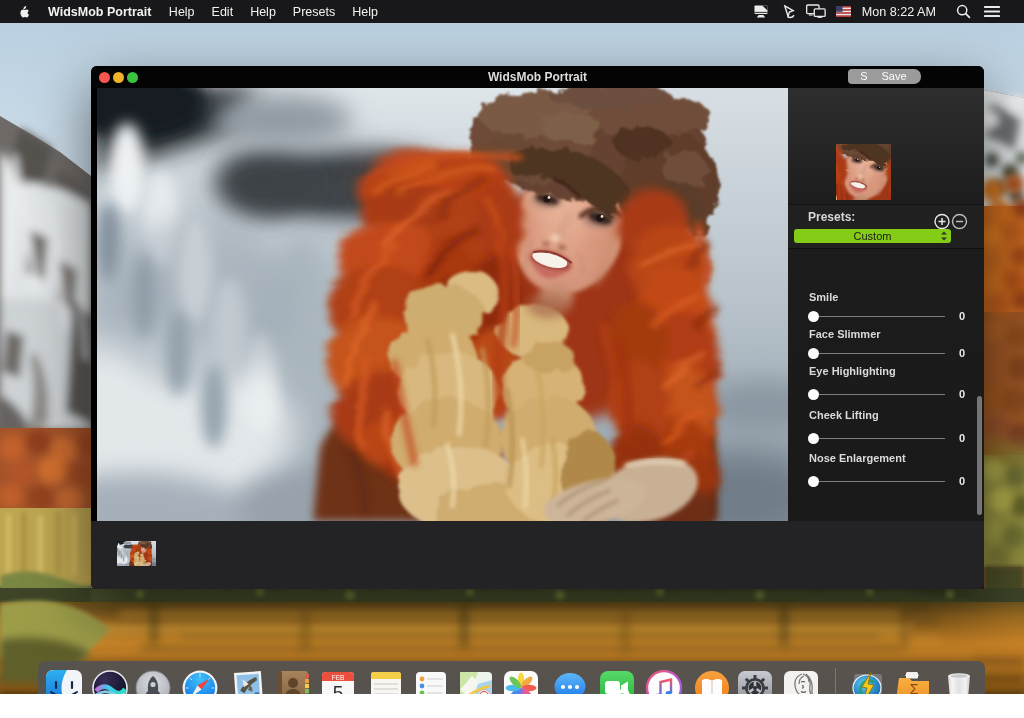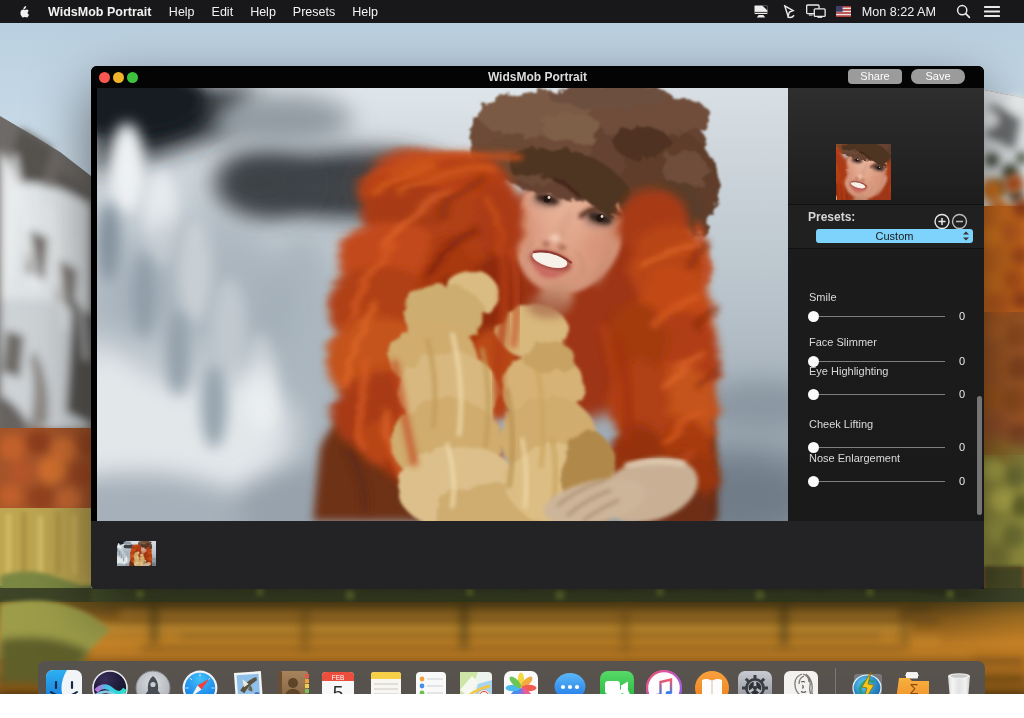--- a/index.html
+++ b/index.html
@@ -22,23 +22,23 @@
   .btn{position:absolute;top:3px;width:54px;height:15px;background:#9b9b9b;border-radius:4px;
     color:#fdfdfd;font-size:11px;text-align:center;line-height:15px;}
   #photo{position:absolute;left:6px;top:22px;}
   
   #panel{position:absolute;left:697px;top:22px;width:196px;height:501px;
     background:linear-gradient(#2e2e2e 0%,#1c1c1c 24%,#191919 100%);color:#d6d6d6;}
   #panelthumb{position:absolute;left:48px;top:56px;}
   #presetbar{position:absolute;left:0;top:116px;width:196px;height:43px;background:#202020;
     border-top:1px solid #111;border-bottom:1px solid #111;}
   #presetlbl{position:absolute;left:20px;top:5px;font-size:12px;font-weight:bold;}
-  #dropdown{position:absolute;left:28px;top:24px;width:157px;height:14px;background:#7dd3fc;
+  #dropdown{position:absolute;left:6px;top:24px;width:157px;height:14px;background:#84cc16;
     border-radius:3px;color:#1a1a1a;font-size:11px;text-align:center;line-height:14px;}
-  .slider{position:absolute;left:20px;width:176px;height:40px;}
+  .slider{position:absolute;left:20px;width:176px;height:40px;font-weight:bold;}
   .slabel{position:absolute;left:1px;top:0;font-size:11px;color:#dadada;}
   .strack{position:absolute;left:5px;top:25px;width:132px;height:1px;background:#7e7e7e;}
   .sknob{position:absolute;left:0px;top:20px;width:11px;height:11px;border-radius:50%;background:#fcfcfc;}
   .sval{position:absolute;left:145px;top:19px;width:12px;text-align:right;font-size:11px;color:#e8e8e8;}
   #scrollbar{position:absolute;left:189px;top:308px;width:5px;height:119px;background:rgba(255,255,255,.40);border-radius:3px;}
   
   #strip{position:absolute;left:0px;top:455px;width:893px;height:68px;background:#232325;
     border-radius:0 0 5px 5px;}
   #stripthumb{position:absolute;left:26px;top:20px;border:0;}
   
@@ -271,21 +271,21 @@
   </svg>
 </div>
 
 <div id="win">
   <div id="titlebar">
     <div class="tl" style="left:8px;background:#f8564e;"></div>
     <div class="tl" style="left:22px;background:#f0b32a;"></div>
     <div class="tl" style="left:36px;background:#3cc23f;"></div>
     <div id="title">WidsMob Portrait</div>
     <div class="btn" style="left:757px;">Share</div>
-    <div class="btn" style="left:820px;border-radius:7px;">Save</div>
+    <div class="btn" style="left:776px;border-radius:7px;">Save</div>
   </div>
 
   <svg id="photo" width="691" height="433" viewBox="0 0 691 433">
     <defs>
       <filter id="f2" x="-60%" y="-60%" width="220%" height="220%">
             <feGaussianBlur stdDeviation="2"></feGaussianBlur>
           </filter>
       <filter id="f3" x="-60%" y="-60%" width="220%" height="220%">
             <feGaussianBlur stdDeviation="3"></feGaussianBlur>
           </filter>
@@ -547,33 +547,33 @@
               <path d="M1,6.5 L4,9.5 L7,6.5 Z" fill="#333"></path>
         </svg>
       </div>
     </div>
     <div class="slider" style="top:203px">
           <div class="slabel">Smile</div>
           <div class="strack"></div>
           <div class="sknob"></div>
           <div class="sval">0</div>
         </div>
-    <div class="slider" style="top:248px">
+    <div class="slider" style="top:240px">
           <div class="slabel">Face Slimmer</div>
           <div class="strack"></div>
           <div class="sknob"></div>
           <div class="sval">0</div>
         </div>
     <div class="slider" style="top:277px">
           <div class="slabel">Eye Highlighting</div>
           <div class="strack" style="top:29px"></div>
           <div class="sknob" style="top:24px"></div>
           <div class="sval" style="top:23px">0</div>
         </div>
-    <div class="slider" style="top:330px">
+    <div class="slider" style="top:321px">
           <div class="slabel">Cheek Lifting</div>
           <div class="strack" style="top:29px"></div>
           <div class="sknob" style="top:24px"></div>
           <div class="sval" style="top:23px">0</div>
         </div>
     <div class="slider" style="top:364px">
           <div class="slabel">Nose Enlargement</div>
           <div class="strack" style="top:29px"></div>
           <div class="sknob" style="top:24px"></div>
           <div class="sval" style="top:23px">0</div>

